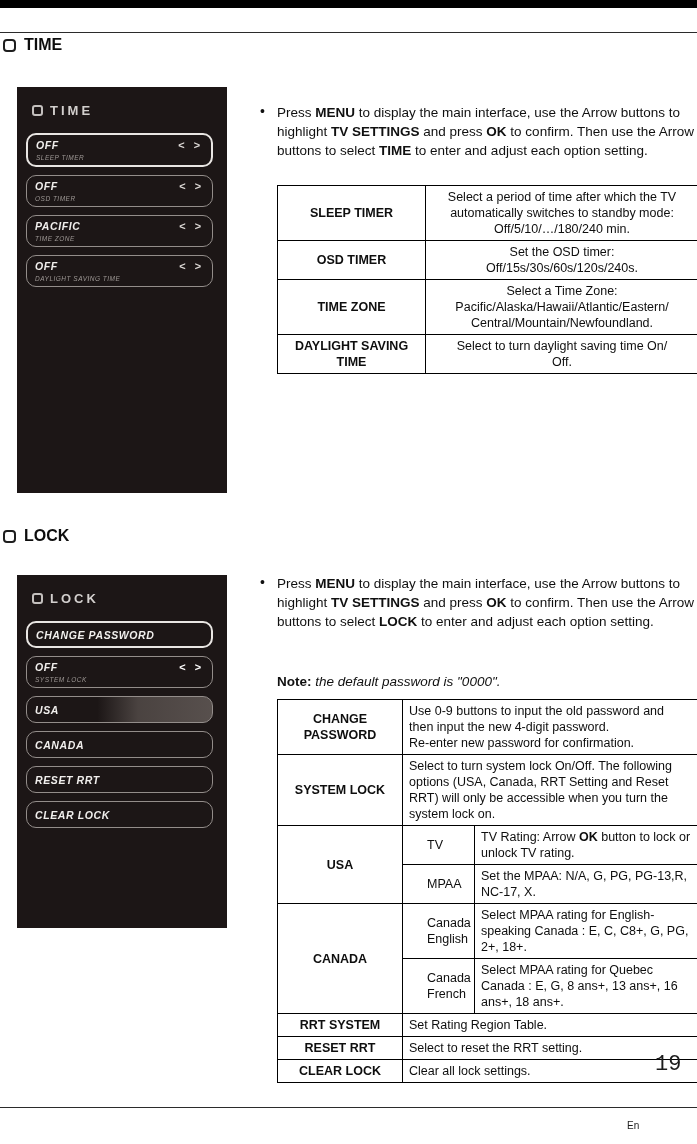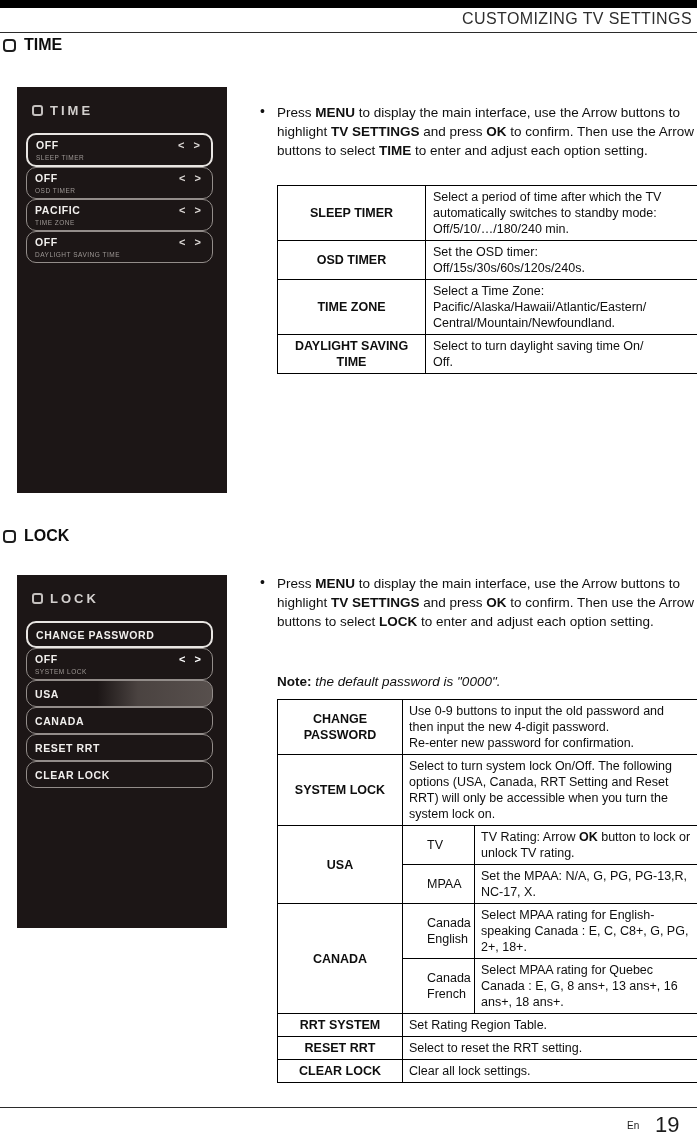--- a/index.html
+++ b/index.html
@@ -36,21 +36,21 @@
   .menu-lock { top:575px; height:353px; }
   .menu-title {
     display:flex; align-items:center; gap:7px; color:#d2cfcd; font-size:13px;
     letter-spacing:3px; margin:2px 0 15px 6px; font-weight:bold;
   }
   .check-icon-dark {
     width:11px; height:11px; border:2px solid #c4c0be; border-radius:3px; flex:0 0 auto;
   }
   .menu-item {
     position:relative; border:1.5px solid #938d8a; border-radius:10px;
-    padding:4px 8px 4px; margin-bottom:0; min-height:31px; color:#efecea;
+    padding:4px 8px 4px; margin-bottom:8px; min-height:31px; color:#efecea;font-style:italic;
   }
   .menu-item.hl { border-color:#e9e6e3; border-width:2px; }
   .menu-item.single { display:flex; align-items:center; min-height:27px; padding:2px 8px; }
   .mi-value { font-size:10.5px; font-weight:bold; letter-spacing:0.6px; color:#f1efed; }
   .mi-label { font-size:6.5px; letter-spacing:0.5px; color:#9d9794; margin-top:3px; }
   .mi-arrows {
     position:absolute; right:8px; top:4px; font-size:11px; color:#dedad7;
     letter-spacing:3px; font-weight:bold;
   }
   .arrows-bright .mi-arrows { color:#ffffff; }
@@ -76,34 +76,33 @@
   .opt-table {
     position:absolute; left:277px; width:420px; border-collapse:collapse;
     table-layout:fixed; font-size:12.5px; line-height:16px; color:#0e0e0e;
   }
   .table-time { top:185px; }
   .table-lock { top:699px; }
   .opt-table td { border:1px solid #000; padding:3px 6px; vertical-align:middle; }
   .opt-table td.name { text-align:center; font-weight:bold; }
   .opt-table td.desc { white-space:pre-line; }
   .opt-table td.sub { vertical-align:middle;padding-left:24px; }
-  .table-time td.desc { padding-left:7px; }
+  .table-time td.desc { padding-left:7px;text-align:center; }
 
   
   .footer-rule { position:absolute; top:1107px; left:0; width:697px; height:0; border-top:1.5px solid #2b2b2b; }
   .footer-en { position:absolute; top:1120px; left:627px; font-size:10px; color:#1c1c1c; }
-  .footer-page { position:absolute; top:1112px; left:655px; font-size:22px; color:#1c1c1c; }
+  .footer-page { position:absolute; top:1052px; left:655px; font-size:22px; color:#1c1c1c;font-family:Liberation Mono, monospace; }
 </style>
 </head>
 <body>
 
 <div class="page">
 
   <div class="topbar"></div>
-  <div class="header-title">CUSTOMIZING TV SETTINGS</div>
   <div class="header-rule"></div>
 
   <div class="section-heading heading-time">
     <span class="check-icon"></span>
     <span>TIME</span>
   </div>
 
   <div class="tv-menu menu-time">
     <div class="menu-title">
       <span class="check-icon-dark"></span>

